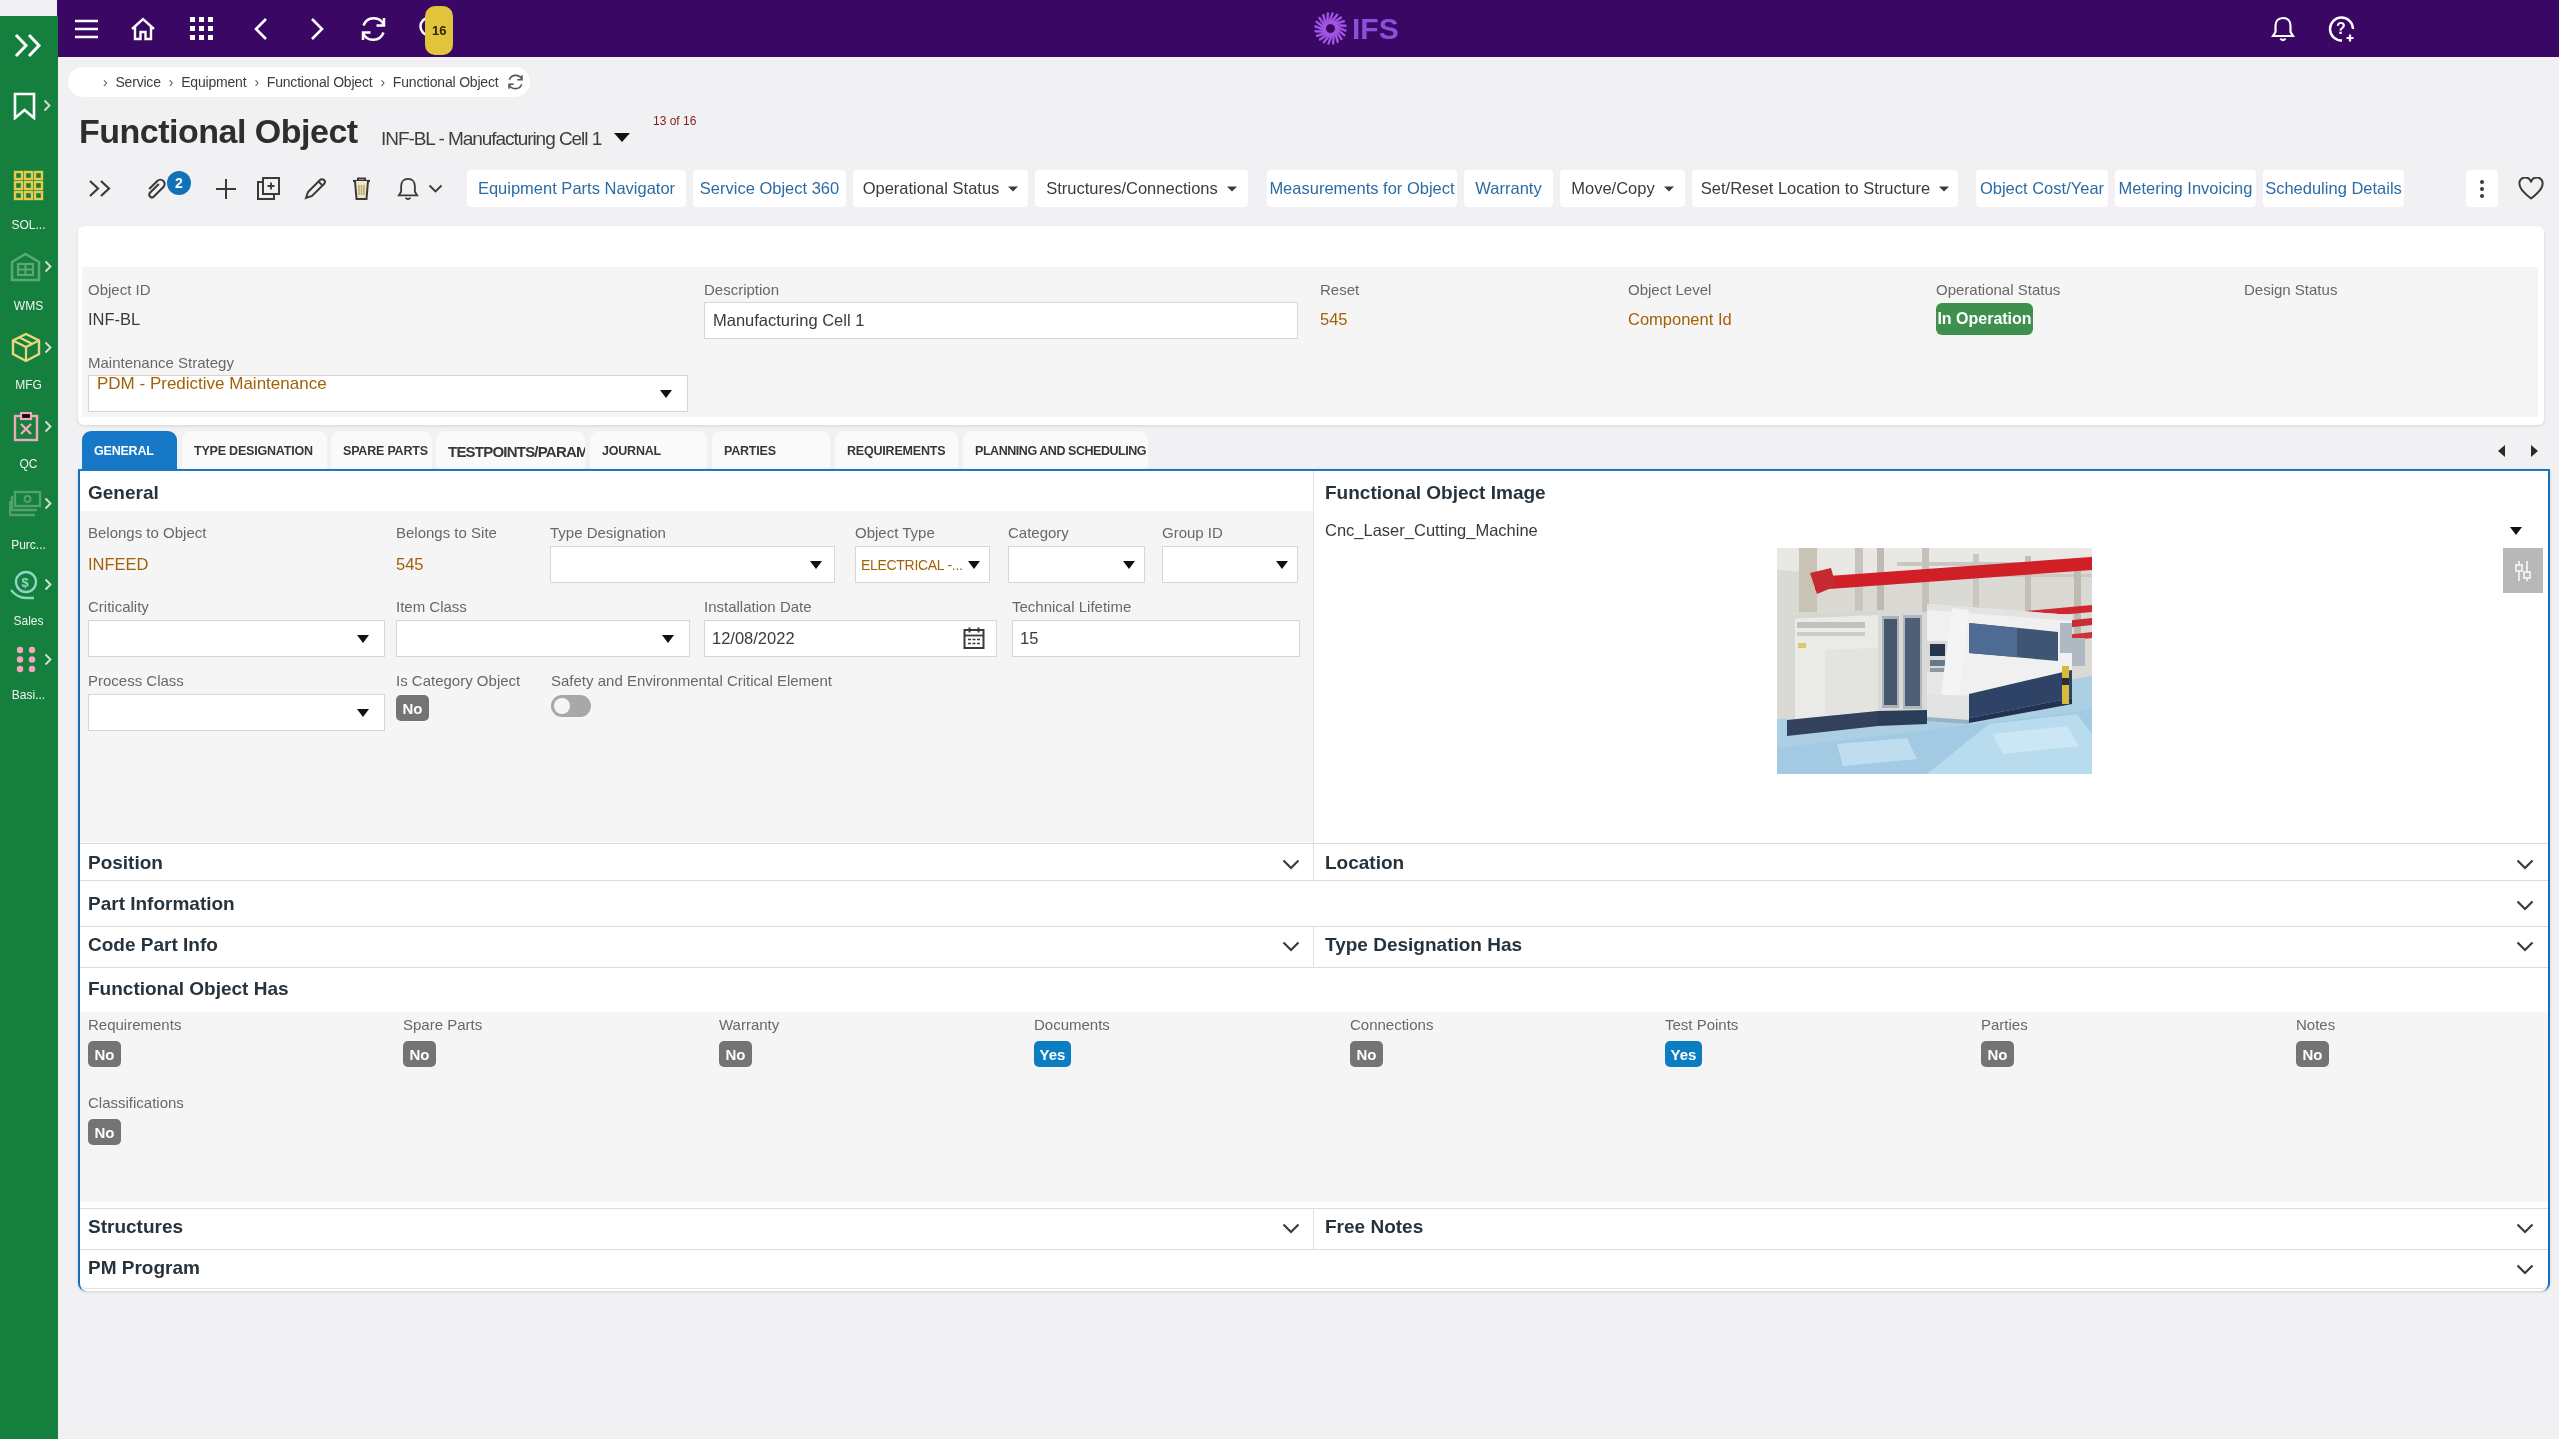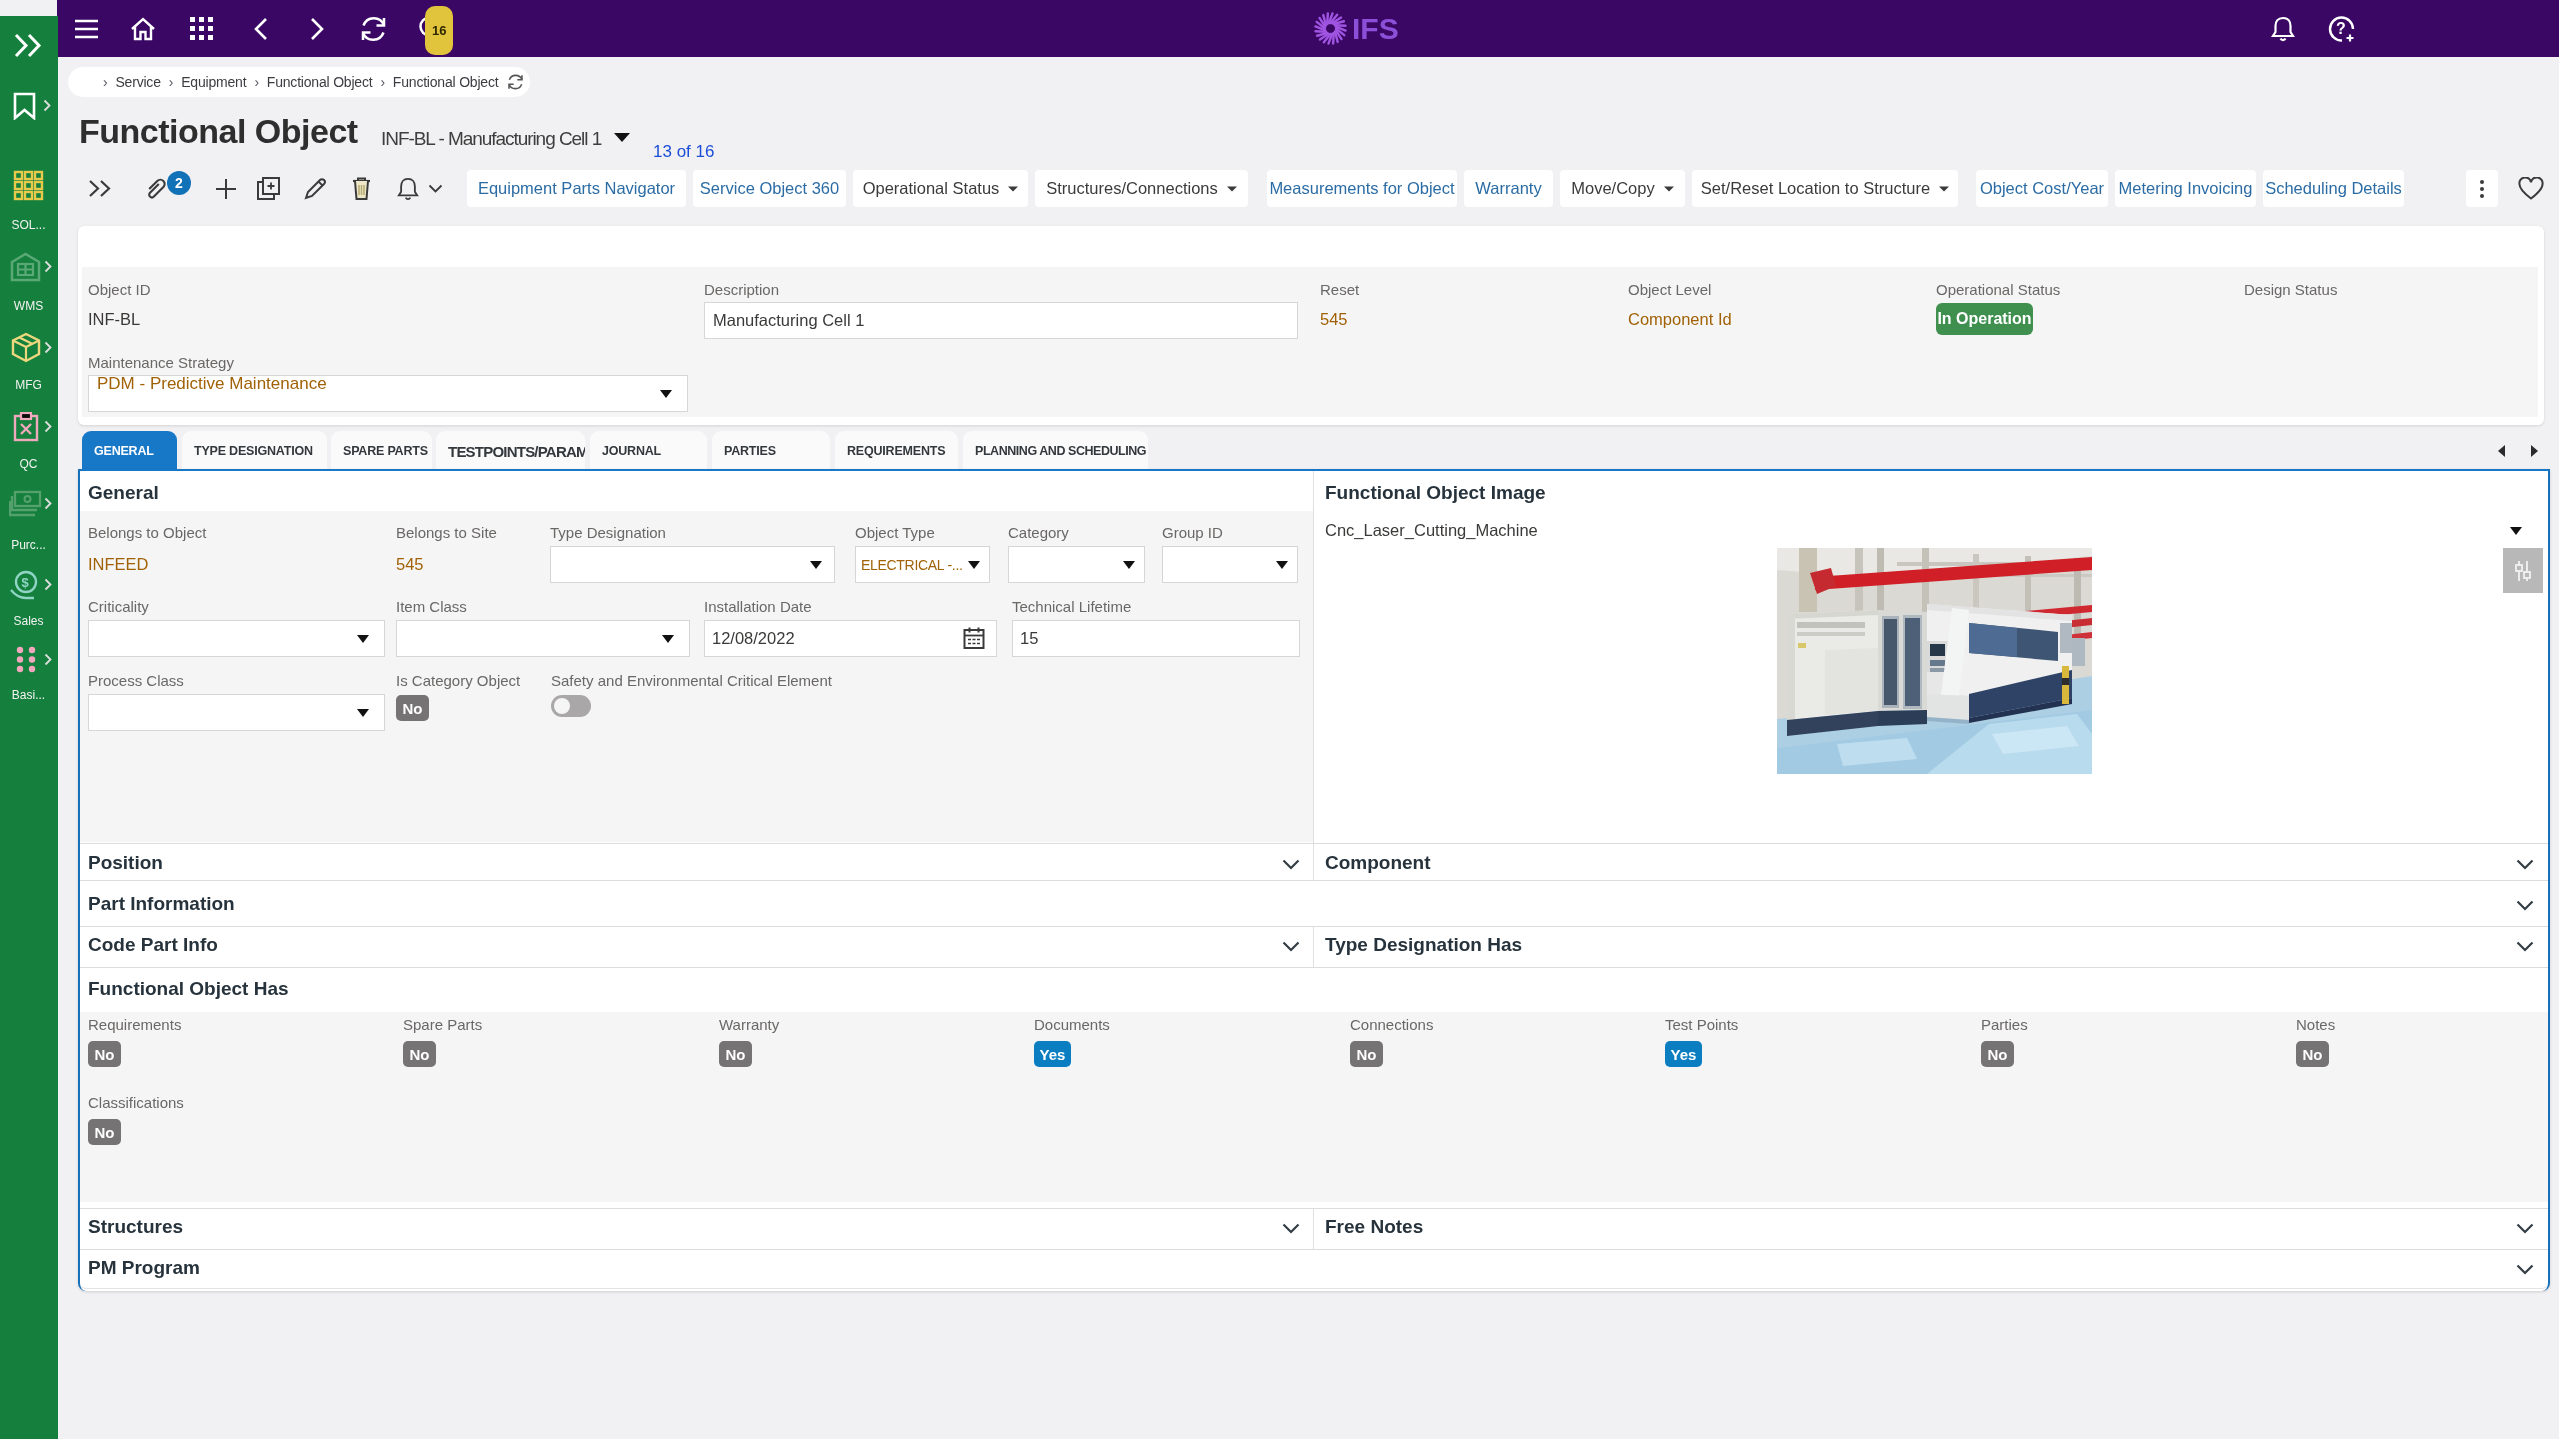--- a/index.html
+++ b/index.html
@@ -16,21 +16,21 @@
 .sgrp{position:absolute;left:0;width:57px;text-align:center}
 .slbl{position:absolute;left:0;width:57px;text-align:center;color:#f2f2f2;font-size:12px}
 .schev{position:absolute;color:#cccccc;font-size:12px}
 
 #bc{position:absolute;left:68px;top:67px;width:462px;height:30px;background:#fff;border-radius:15px;display:flex;align-items:center;font-size:14px;color:#3c3c42;white-space:nowrap;letter-spacing:-0.2px}
 #bc svg{flex-shrink:0}
 #bc .sep{color:#55555e;margin:0 8px;font-family:"Liberation Sans";font-size:14px}
 
 #title{position:absolute;left:79px;top:112px;font-size:34px;font-weight:bold;color:#2e2e2e;letter-spacing:-0.5px}
 #subtitle{position:absolute;left:381px;top:128px;font-size:19px;color:#3e3e3e;letter-spacing:-1.05px}
-#count{position:absolute;left:653px;top:142px;font-size:17px;color:#1d4ed8}
+#count{position:absolute;left:653px;top:114px;font-size:12px;color:#7f1d1d}
 
 .tbtn{position:absolute;top:170px;height:37px;background:#fff;border-radius:4px;display:flex;align-items:center;justify-content:center;font-size:16.5px;color:#2b6ca5;white-space:nowrap}
 .tbtn.dark{color:#3b3b3b}
 .caret{width:0;height:0;border-left:5px solid transparent;border-right:5px solid transparent;border-top:6px solid #3a3a3a;display:inline-block;margin-left:9px;transform:scaleY(.8)}
 .ticon{position:absolute;top:170px;height:37px;display:flex;align-items:center}
 
 #topcard{position:absolute;left:78px;top:226px;width:2466px;height:199px;background:#fff;border-radius:6px;box-shadow:0 1px 3px rgba(0,0,0,.12)}
 #topgrey{position:absolute;left:4px;top:41px;width:2456px;height:150px;background:#f6f5f6}
 .lbl{position:absolute;font-size:15px;color:#696866;white-space:nowrap}
 .val{position:absolute;font-size:16.5px;color:#3b3a39;white-space:nowrap}
@@ -509,21 +509,21 @@
   <rect x="285" y="130" width="7" height="7" fill="#2e2e2e"></rect>
  </svg>
  </div>
 
  <div class="hrow" style="top:372px"></div>
  <div class="sechdr" style="left:8px;top:381px">Position</div>
  <div class="colchev" style="left:1202px;top:385px"><svg width="18" height="11" viewBox="0 0 18 11">
             <path d="M1.5 1.5 L9 9 L16.5 1.5" fill="none" stroke="#333d44" stroke-width="2.2"></path>
           </svg></div>
  <div class="vdiv" style="left:1233px;top:373px;height:36px"></div>
- <div class="sechdr" style="left:1245px;top:381px">Component</div>
+ <div class="sechdr" style="left:1245px;top:381px">Location</div>
  <div class="colchev" style="left:2436px;top:385px"><svg width="18" height="11" viewBox="0 0 18 11">
             <path d="M1.5 1.5 L9 9 L16.5 1.5" fill="none" stroke="#333d44" stroke-width="2.2"></path>
           </svg></div>
 
  <div class="hrow" style="top:409px"></div>
  <div class="sechdr" style="left:8px;top:422px">Part Information</div>
  <div class="colchev" style="left:2436px;top:426px"><svg width="18" height="11" viewBox="0 0 18 11">
             <path d="M1.5 1.5 L9 9 L16.5 1.5" fill="none" stroke="#333d44" stroke-width="2.2"></path>
           </svg></div>
 

